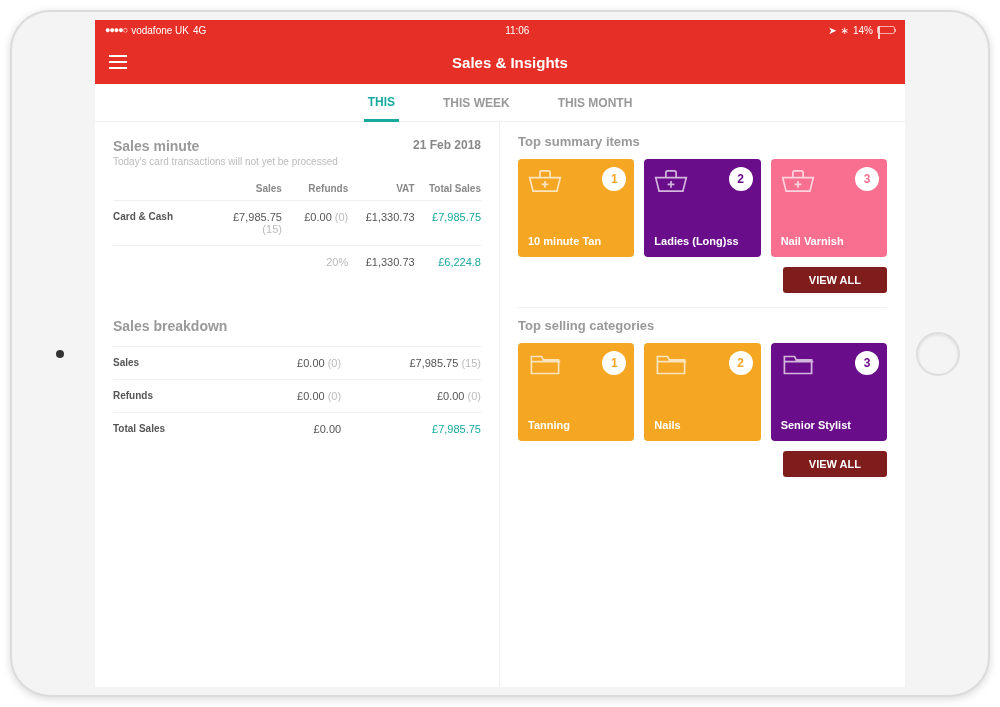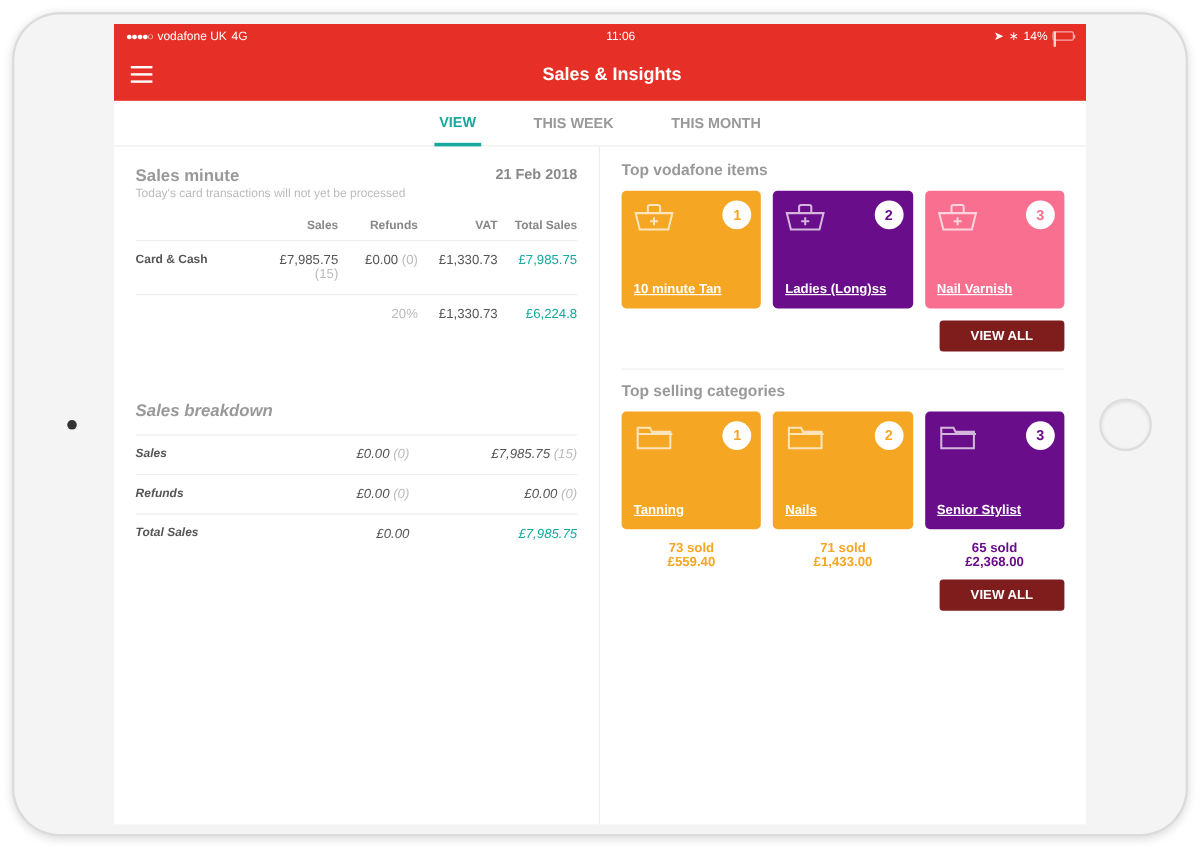--- a/index.html
+++ b/index.html
@@ -32,39 +32,39 @@
     .summary-table { width: 100%; font-size: 11px; }
     .sh-row { display: flex; justify-content: flex-end; gap: 0; padding: 8px 0 6px; }
     .sh-cell { width: 22%; text-align: right; color: #888; font-weight: 600; font-size:10px;}
     .sh-cell:first-child { width: 34%; text-align: left; }
     .sr-row { display: flex; padding: 10px 0; border-top: 1px solid #eee; font-size: 11px; }
     .sr-cell { width: 22%; text-align: right; color: #555; }
     .sr-cell:first-child { width: 34%; text-align: left; font-weight: 600; color: #555; font-size:10px;}
     .count { color: #bbb; }
     .teal { color: #17a89e; }
     .pct { color:#bbb; }
-    .breakdown { margin-top: 56px; font-style: italic; }
+    .breakdown { margin-top: 40px; }
     .breakdown .section-title { margin-bottom: 12px; display:block; }
     .bh-row { display: flex; justify-content: flex-end; padding: 6px 0; }
     .bh-cell { width: 38%; text-align: right; color: #888; font-weight: 600; font-size:10px;}
     .br-row { display: flex; padding: 10px 0; border-top: 1px solid #eee; font-size: 11px; color: #555; }
     .br-label { width: 24%; font-weight: 600; font-size:10px;}
     .br-cell { width: 38%; text-align: right; }
     .right-section-title { color: #999; font-size: 13px; font-weight: 600; margin-bottom: 10px; }
     .cards { display: flex; gap: 10px; margin-bottom: 10px; }
     .card { flex: 1; border-radius: 4px; height: 98px; padding: 10px; position: relative; display: flex; flex-direction: column; justify-content: space-between; }
     .card-orange { background: #f5a623; }
     .card-purple { background: #6a0d8a; }
     .card-pink { background: #f96f8f; }
     .badge { position: absolute; top: 8px; right: 8px; width: 24px; height: 24px; background: #fff; border-radius: 50%; display: flex; align-items: center; justify-content: center; font-size: 12px; font-weight: 700; }
     .badge-orange { color: #f5a623; }
     .badge-purple { color: #6a0d8a; }
     .badge-pink { color: #f96f8f; }
     .card-icon { width: 34px; height: 24px; }
-    .card-name { color: #fff; font-size: 11px; font-weight: 700; white-space: nowrap; overflow:hidden;text-decoration:underline; }
+    .card-name { color: #fff; font-size: 11px; font-weight: 700; white-space: nowrap; overflow:hidden; }
     .card-stats { display: flex; gap: 10px; margin-bottom: 8px; }
     .stat { flex: 1; text-align: center; font-size: 11px; font-weight: 700; }
     .view-all { display: flex; justify-content: flex-end; margin-bottom: 14px; }
     .view-all-btn { background: #7f1d1d; color: #fff; font-size: 11px; font-weight: 700; padding: 7px 26px; border-radius: 3px; border: none; cursor: pointer; }
     .divider { border-top: 1px solid #eee; margin-bottom: 10px; }
     .folder-icon { stroke: rgba(255,255,255,0.7); fill: none; stroke-width: 2; }
     .basket-icon { stroke: rgba(255,255,255,0.7); fill: none; stroke-width: 2; }
   </style>
 </head>
 <body>
@@ -92,21 +92,21 @@
     <div class="nav-bar">
       <div class="hamburger">
           <span></span>
           <span></span>
           <span></span>
         </div>
       <div class="nav-title">Sales &amp; Insights</div>
     </div>
 
     <div class="tabs">
-      <div class="tab active">VIEW</div>
+      <div class="tab active">THIS</div>
       <div class="tab">THIS WEEK</div>
       <div class="tab">THIS MONTH</div>
     </div>
 
     <div class="content">
       <div class="left-panel">
         <div class="section-header">
           <div class="section-title">Sales minute</div>
           <div class="section-date">21 Feb 2018</div>
         </div>
@@ -152,21 +152,21 @@
               <div class="br-row">
                 <div class="br-label">Total Sales</div>
     <div class="br-cell">£0.00 <span class="count"></span></div>
     <div class="br-cell teal">£7,985.75 <span class="count"></span></div>
               </div>
             </div>
         </div>
       </div>
 
       <div class="right-panel">
-        <div class="right-section-title">Top vodafone items</div>
+        <div class="right-section-title">Top summary items</div>
         <div class="cards" id="top-items-cards">
             <div class="card card-orange">
               <div class="badge badge-orange">1</div>
       <svg class="basket-icon card-icon" viewBox="0 0 40 28">
                 <path d="M2 10 L38 10 L34 26 L6 26 Z M14 10 L14 4 Q14 2 16 2 L24 2 Q26 2 26 4 L26 10 M20 14 L20 22 M16 18 L24 18"></path>
               </svg>
       <div class="card-name">10 minute Tan</div>
             </div>
             <div class="card card-purple">
               <div class="badge badge-purple">2</div>
@@ -204,34 +204,20 @@
       <div class="card-name">Nails</div>
             </div>
             <div class="card card-purple">
               <div class="badge badge-purple">3</div>
       <svg class="folder-icon card-icon" viewBox="0 0 40 28">
                 <path d="M4 8 L4 4 L16 4 L18 8 L36 8 L36 24 L4 24 Z M4 10 L38 10"></path>
               </svg>
       <div class="card-name">Senior Stylist</div>
             </div>
           </div>
-        <div class="card-stats" id="top-cat-stats">
-            <div class="stat">
-              <div style="color:#f5a623">73 sold</div>
-      <div style="color:#f5a623">£559.40</div>
-            </div>
-            <div class="stat">
-              <div style="color:#f5a623">71 sold</div>
-      <div style="color:#f5a623">£1,433.00</div>
-            </div>
-            <div class="stat">
-              <div style="color:#6a0d8a">65 sold</div>
-      <div style="color:#6a0d8a">£2,368.00</div>
-            </div>
-          </div>
         <div class="view-all">
             <button class="view-all-btn">VIEW ALL</button>
           </div>
       </div>
     </div>
 
   </div>
 </div>
 
 </body></html>

